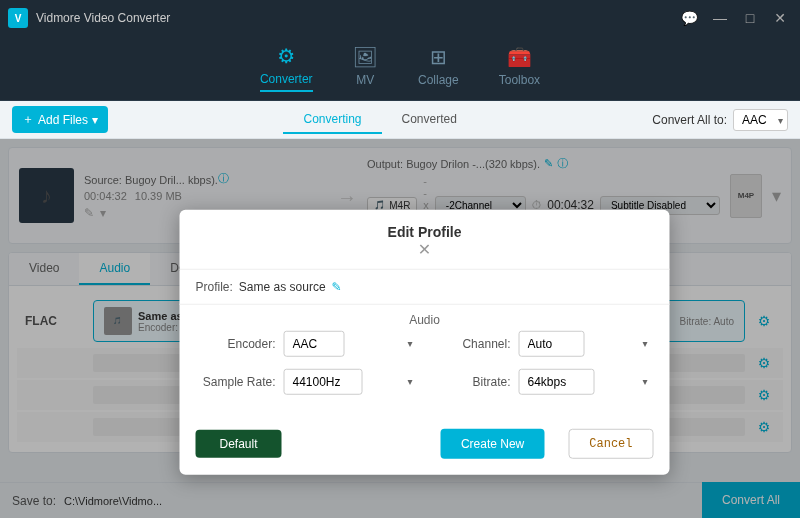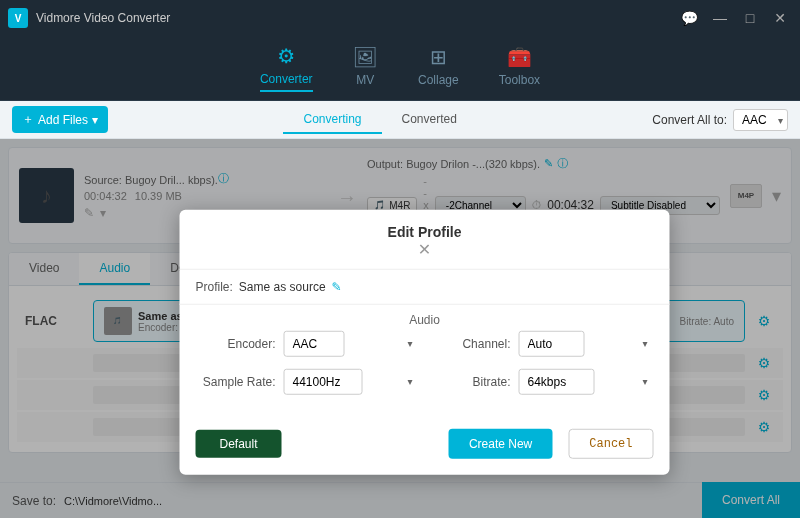--- a/index.html
+++ b/index.html
@@ -231,21 +231,21 @@
     }
     .subtitle-select {
       background: #e8edf0;
       border: 1px solid #ccc;
       border-radius: 3px;
       padding: 2px 16px 2px 6px;
       font-size: 10px;
     }
     .format-icon-box {
       width: 32px;
-      height: 24px;
+      height: 44px;
       background: #e0e0e0;
       border: 1px solid #ccc;
       border-radius: 2px;
       display: flex;
       align-items: center;
       justify-content: center;
       font-size: 8px;
       font-weight: bold;
       color: #666;
       flex-direction: column;
@@ -462,21 +462,21 @@
       background: #14532d;
       color: white;
       border: none;
       border-radius: 4px;
       padding: 7px 24px;
       font-size: 12px;
       cursor: pointer;
     }
     .btn-group {
       display: flex;
-      gap: 16px;
+      gap: 24px;
     }
     .btn-create-new {
       background: #00b4d8;
       color: white;
       border: none;
       border-radius: 4px;
       padding: 7px 20px;
       font-size: 12px;
       cursor: pointer;
     }

